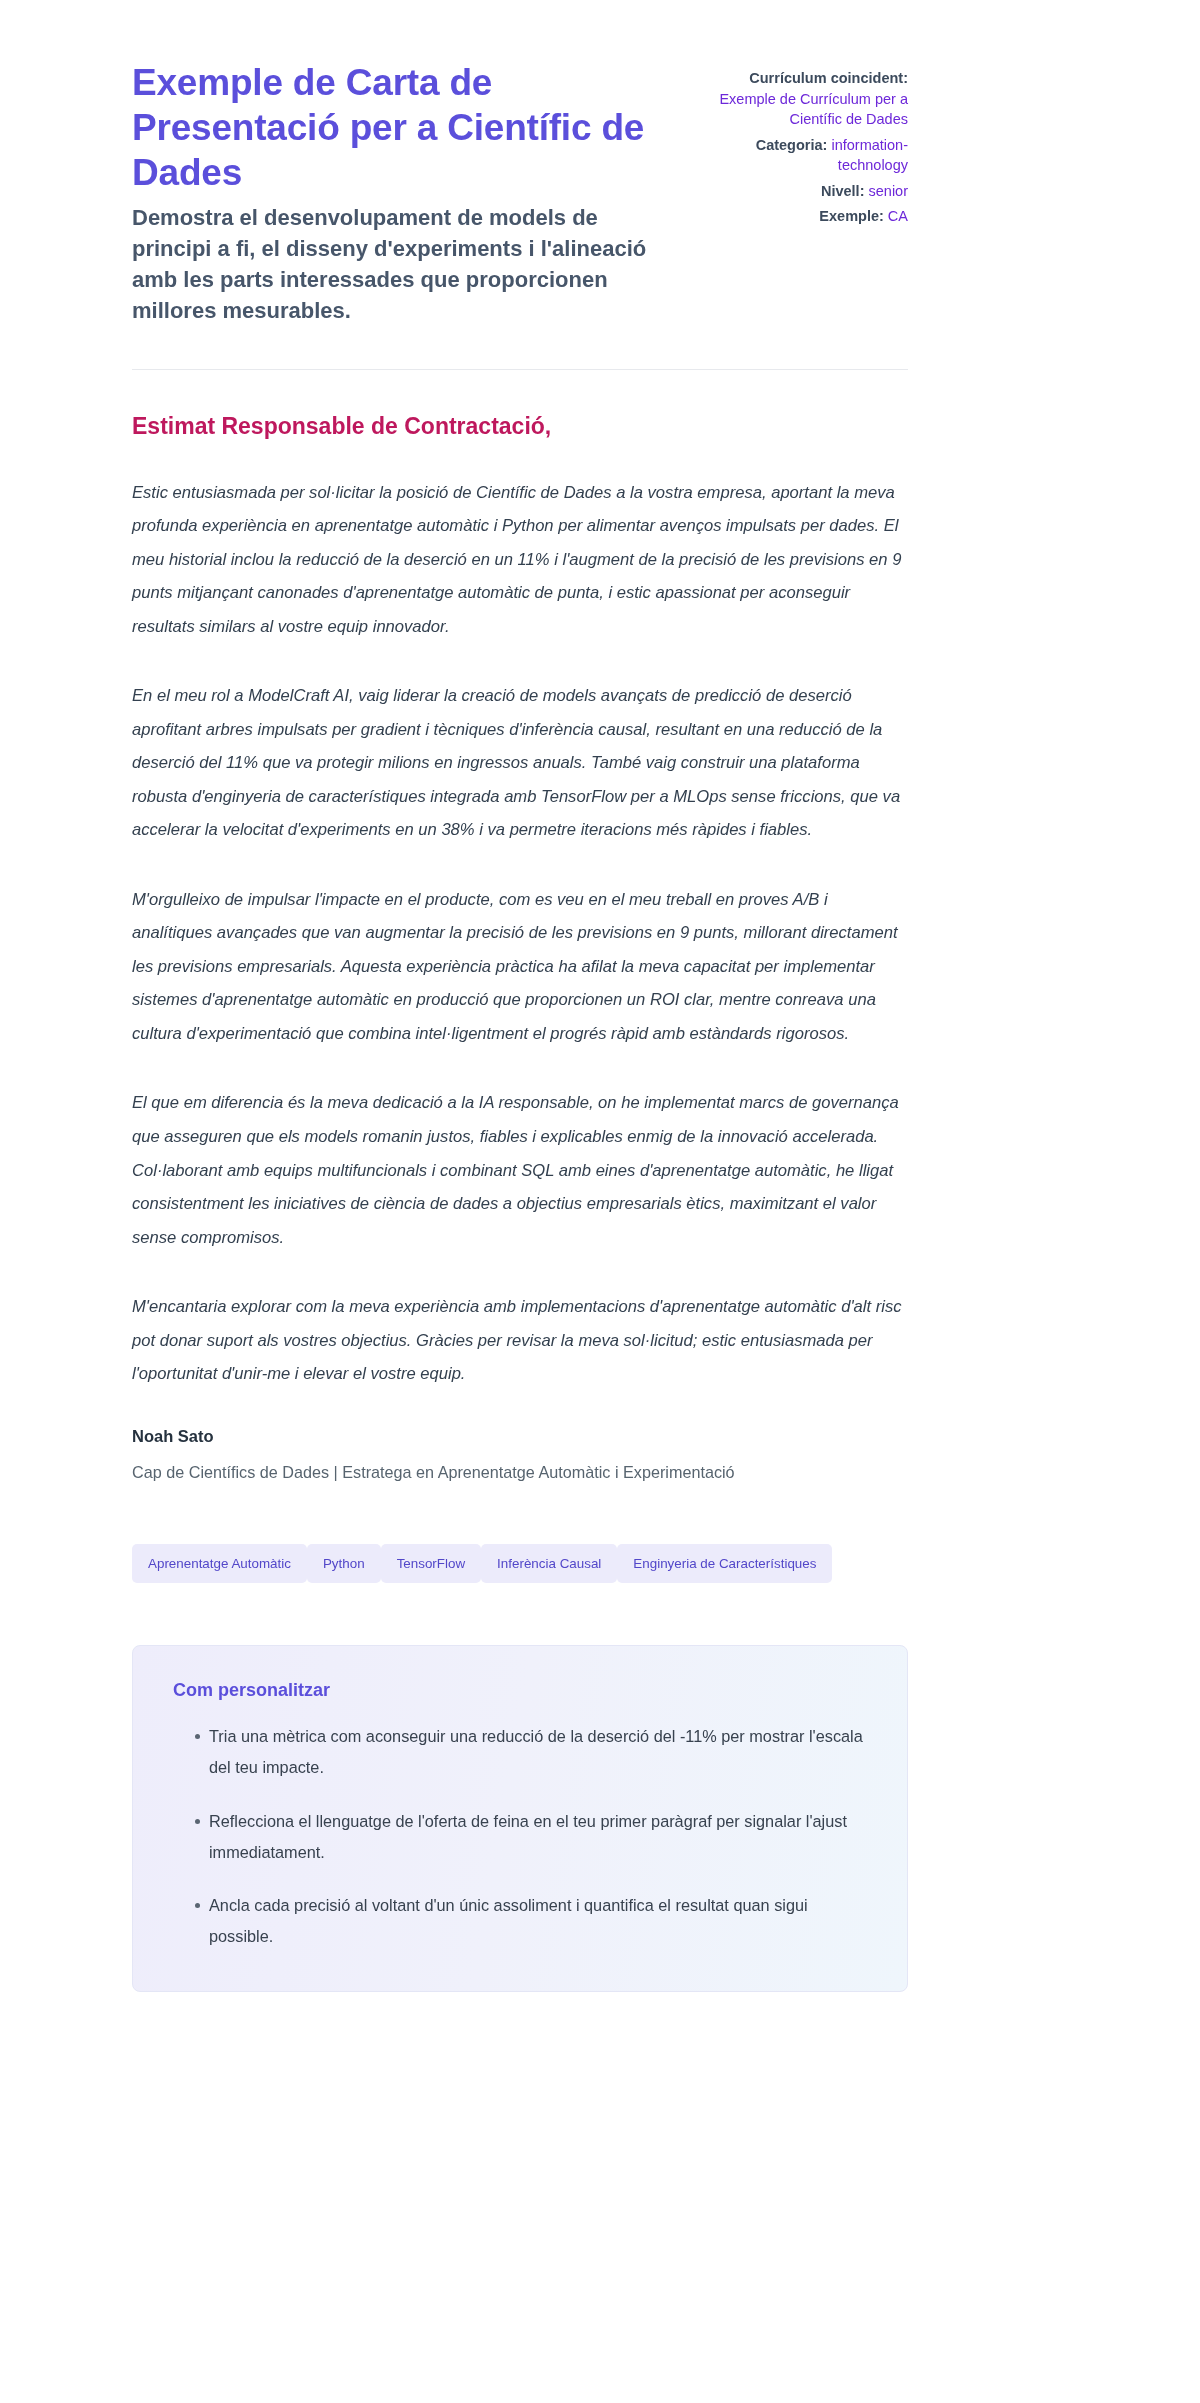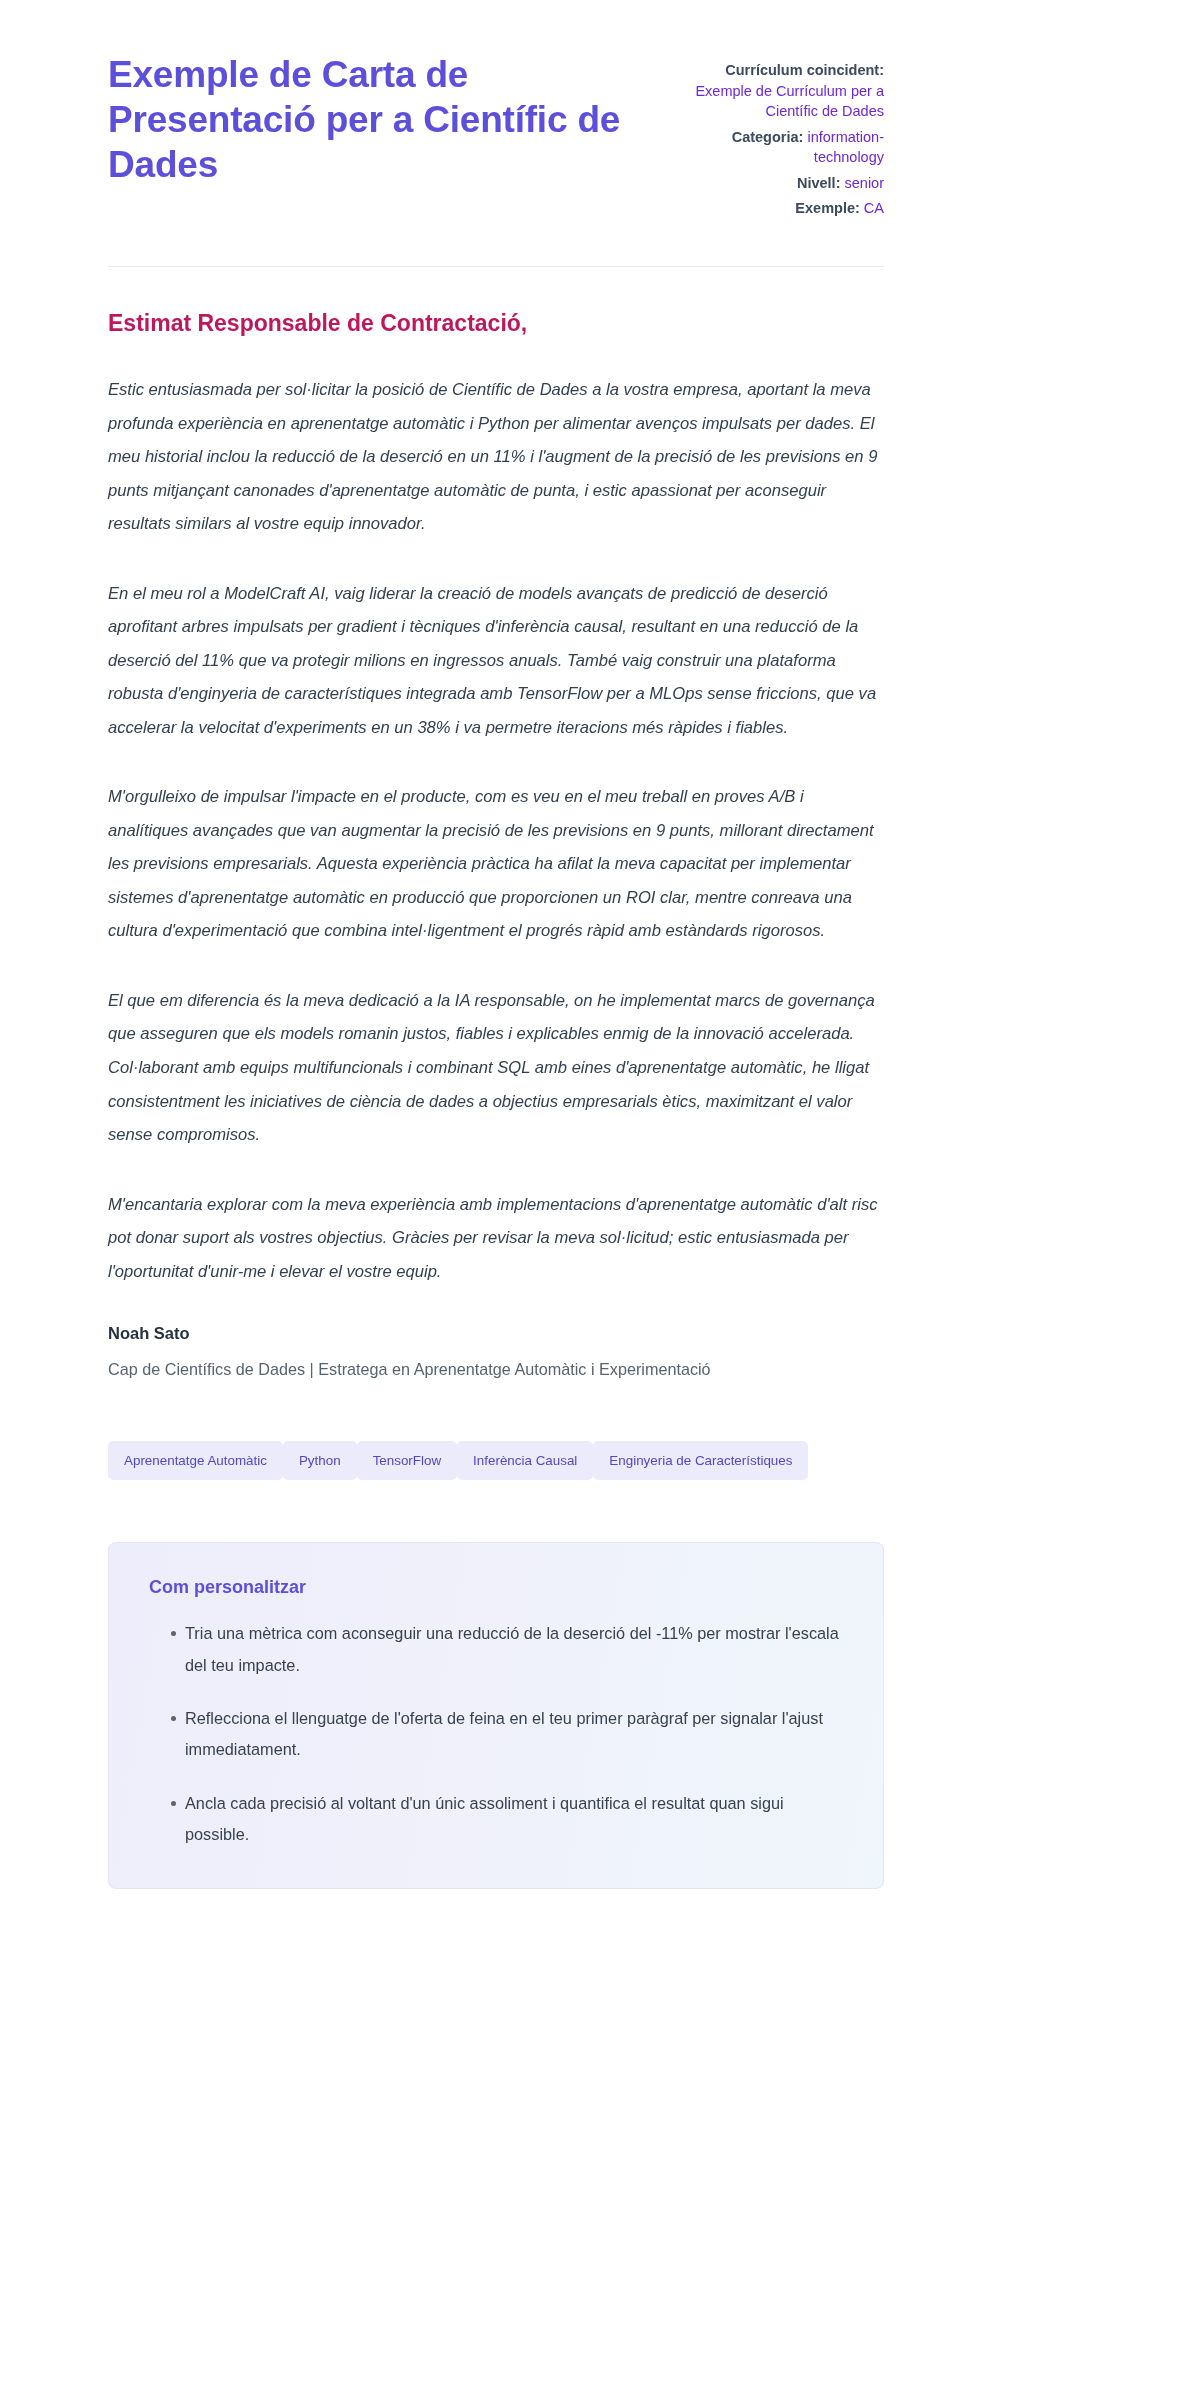--- a/index.html
+++ b/index.html
@@ -10,21 +10,22 @@
   body {
     width: 1200px;
     min-height: 2403px;
     font-family: "Liberation Sans", "DejaVu Sans", sans-serif;
     color: #2f3a4a;
     -webkit-font-smoothing: antialiased;
   }
   .page {
     width: 992px;
     box-sizing: border-box;
-    padding: 0 108px;
+    padding: 8px 108px;
+    margin-left: 24px;
   }
 
   
   .header {
     display: flex;
     align-items: flex-start;
     justify-content: space-between;
     gap: 36px;
     padding-top: 52px;
   }
@@ -170,20 +171,21 @@
   }
 </style>
 </head>
 <body>
 
 <div class="page">
 
   <div class="header">
     <div class="header-left">
       <h1 class="doc-title">Exemple de Carta de Presentació per a Científic de Dades</h1>
+      <p class="doc-subtitle">Demostra el desenvolupament de models de principi a fi, el disseny d'experiments i l'alineació amb les parts interessades que proporcionen millores mesurables.</p>
     </div>
     <div class="header-meta">
       <div class="meta-row">
         <span class="meta-label">Currículum coincident:</span>
         <span class="meta-value">Exemple de Currículum per a Científic de Dades</span>
       </div>
       <div class="meta-row">
         <span class="meta-label">Categoria:</span>
         <span class="meta-value">information-technology</span>
       </div>

